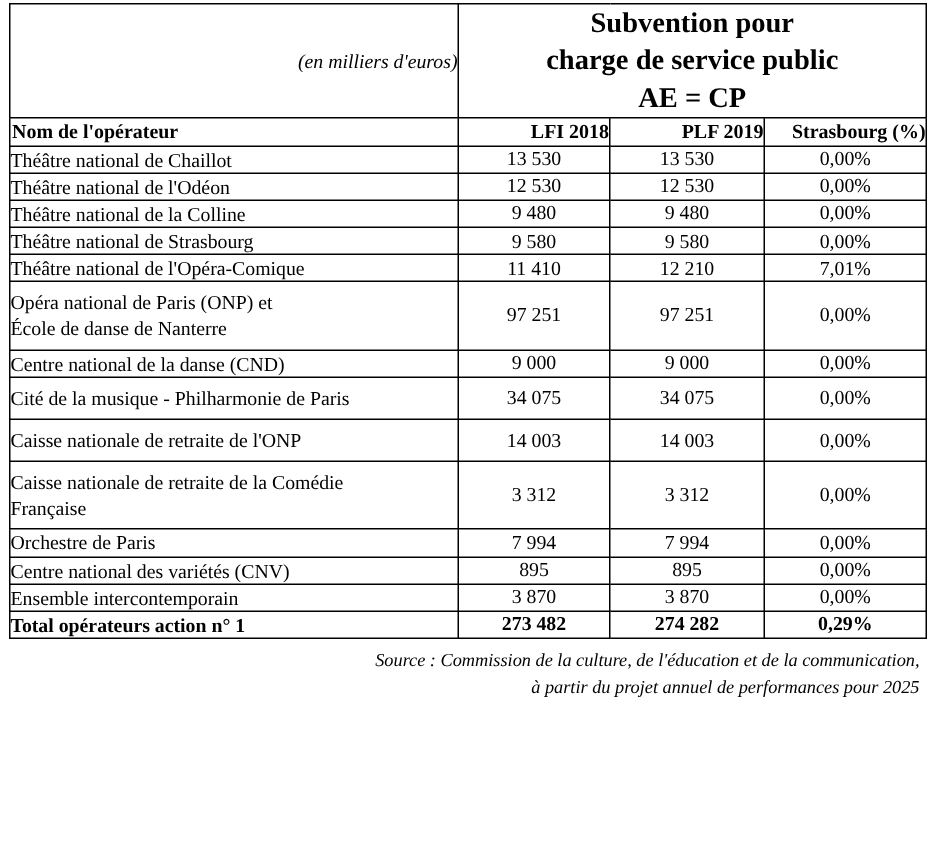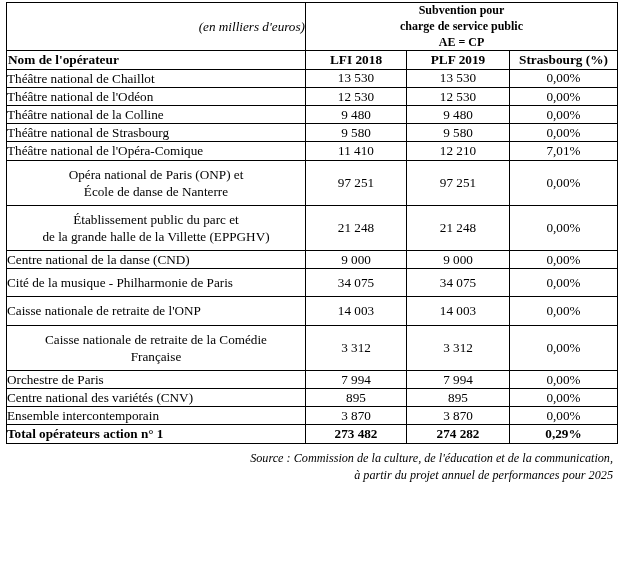--- a/index.html
+++ b/index.html
@@ -35,32 +35,32 @@
   .col-name  { width: 299px; }
   .col-lfi   { width: 101px; }
   .col-plf   { width: 103px; }
   .col-evo   { width: 108px; }
 
   .hdr-sub {
     text-align: center;
     font-weight: bold;
     line-height: 1.32;
     padding: 5px 4px 6px 4px;
-    font-size: 12px;
+    font-size: 19px;
   }
   .hdr-units {
     text-align: right;
     font-style: italic;
     padding: 4px 8px 4px 4px;
     font-size: 13.2px;
     margin-left: 24px;
   }
   .hdr-row2 td {
     font-weight: bold;
-    text-align: center;
+    text-align: right;
     padding: 2px 3px 3px 3px;
     font-size: 13.3px;
   }
   .hdr-row2 td.name {
     text-align: left;
     padding-left: 1px;
   }
   td.name {
     text-align: left;
     padding: 2px 4px 3px 5px;
@@ -69,21 +69,20 @@
   td.num {
     text-align: center;
     padding: 2px 3px 3px 3px;
   }
   tr.total td {
     font-weight: bold;
   }
   .two-line td.name {
     padding-top: 3px;
     padding-bottom: 4px;
-    text-align: center;
   }
   .tall td.name {
     padding-top: 5px;
     padding-bottom: 5px;
   }
   .source {
     margin-top: 6px;
     text-align: right;
     font-style: italic;
     font-size: 12.2px;
@@ -162,29 +161,20 @@
 
       <tr class="two-line tall">
         <td class="name">
           <div>Opéra national de Paris (ONP) et</div>
           <div>École de danse de Nanterre</div>
         </td>
         <td class="num">97 251</td>
         <td class="num">97 251</td>
         <td class="num">0,00%</td>
       </tr>
-      <tr class="two-line tall">
-        <td class="name">
-          <div>Établissement public du parc et</div>
-          <div>de la grande halle de la Villette (EPPGHV)</div>
-        </td>
-        <td class="num">21 248</td>
-        <td class="num">21 248</td>
-        <td class="num">0,00%</td>
-      </tr>
 
       <tr>
         <td class="name">
           <div>Centre national de la danse (CND)</div>
         </td>
         <td class="num">9 000</td>
         <td class="num">9 000</td>
         <td class="num">0,00%</td>
       </tr>
       <tr class="tall">

